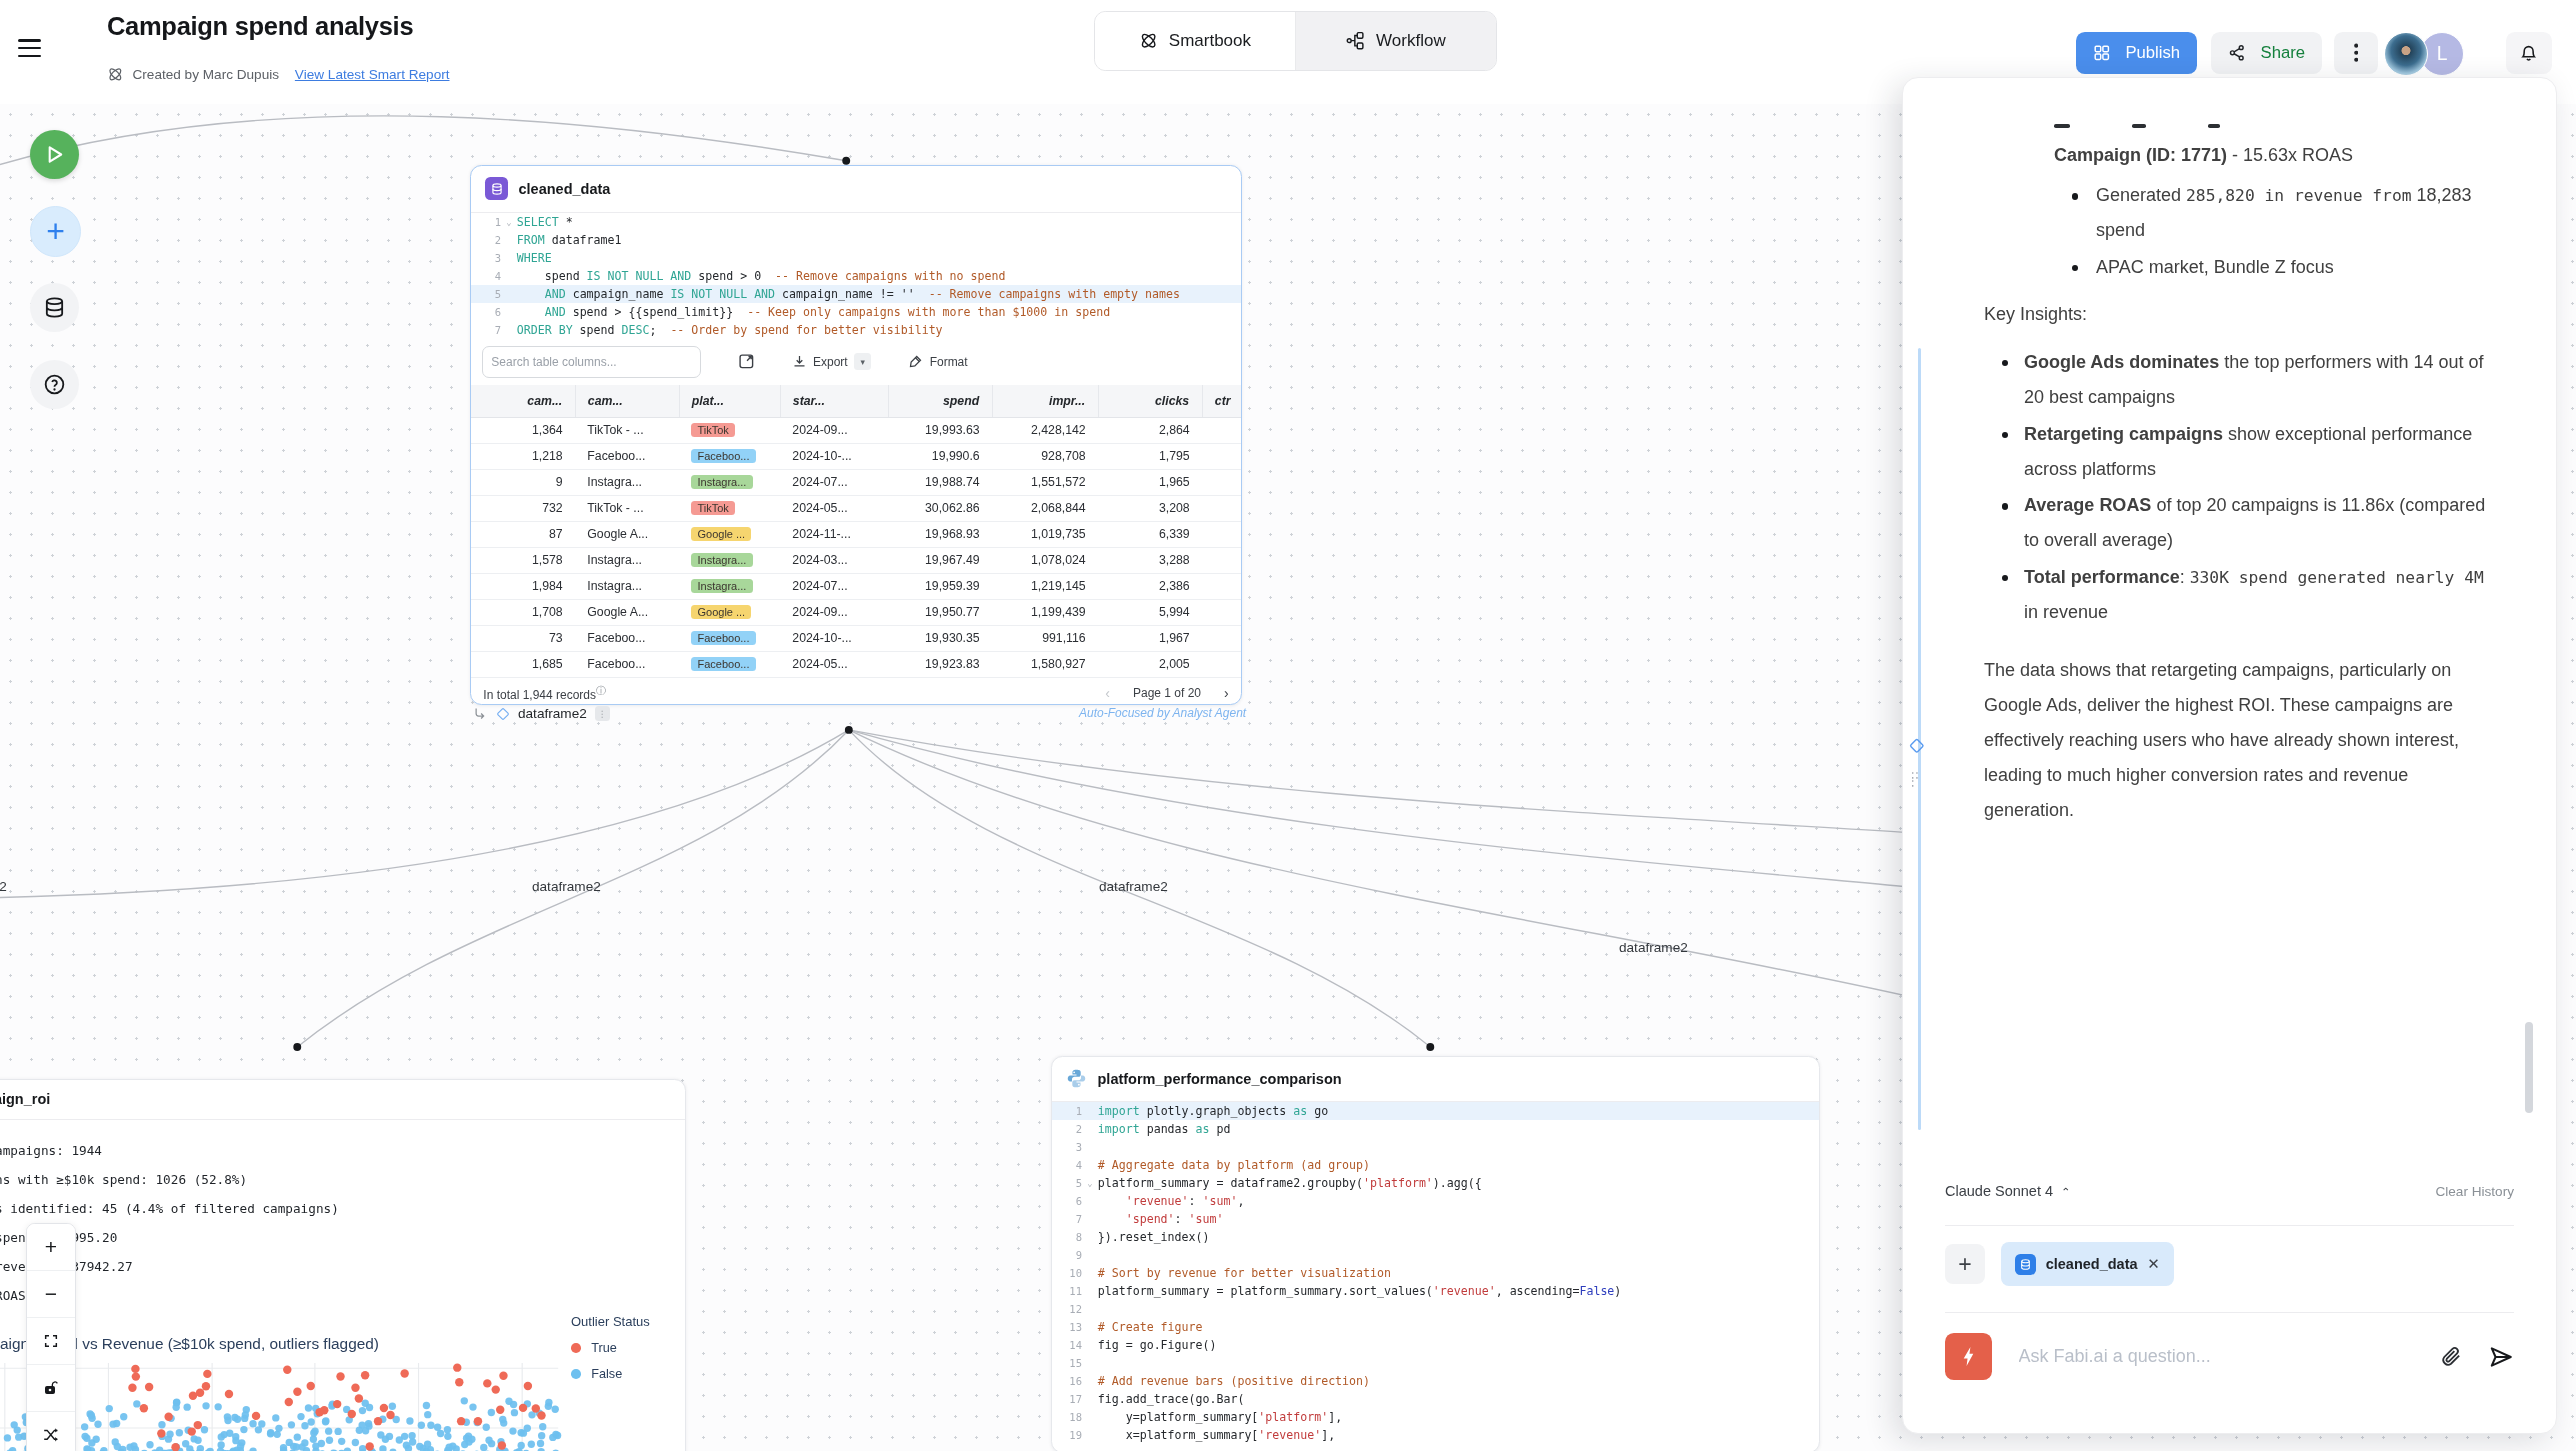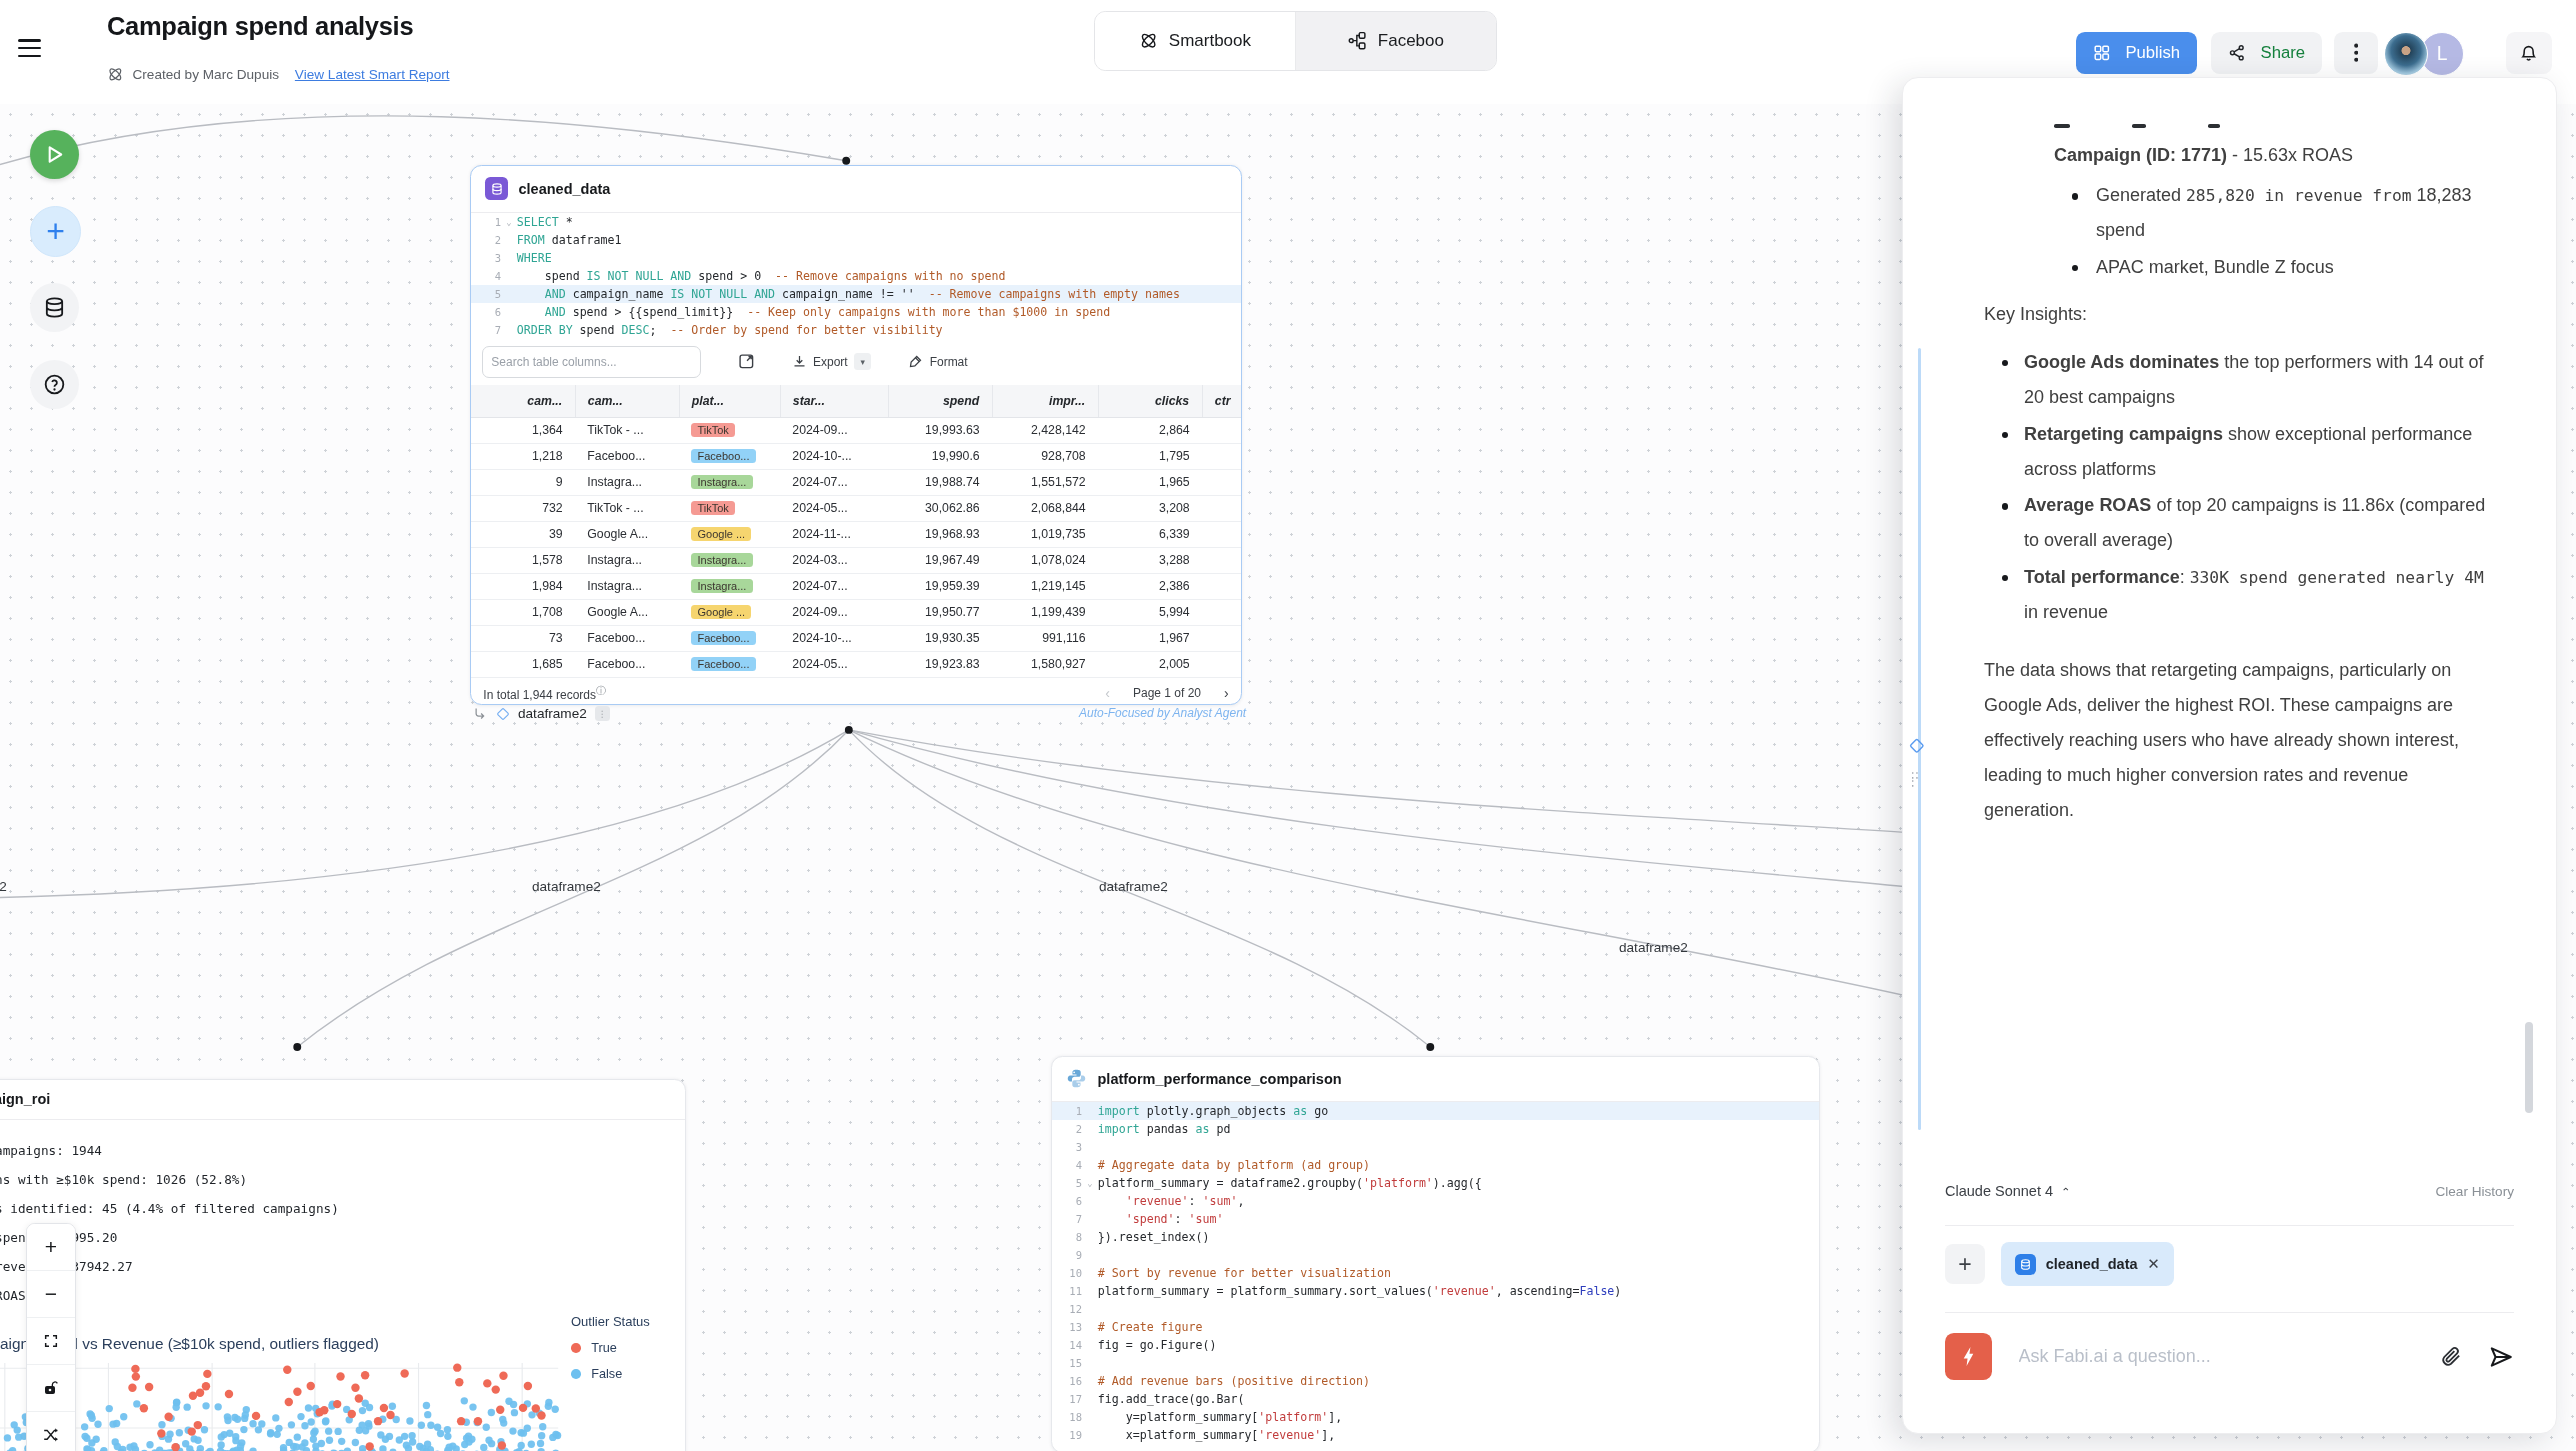--- a/index.html
+++ b/index.html
@@ -188,21 +188,21 @@
   </div>
   <div class="seg gray">
     <svg width="19.3" height="19.3" viewBox="0 0 24 24">
       <g fill="none" stroke="#17191c" stroke-width="1.8">
           <rect x="14" y="2" width="7" height="7" rx="1.5"></rect>
           <rect x="14" y="15" width="7" height="7" rx="1.5"></rect>
           <circle cx="4" cy="12" r="2.4"></circle>
           <path d="M6.5 12 H11 M11 12 V5.5 H14 M11 12 V18.5 H14"></path>
         </g>
     </svg>
-    <span>Faceboo</span>
+    <span>Workflow</span>
   </div>
 </div>
 
 <div id="btn-publish" class="abs hbtn">
   <svg width="17.6" height="17.6" viewBox="0 0 24 24">
     <g fill="none" stroke="#fff" stroke-width="2">
         <rect x="3" y="3" width="7.5" height="7.5" rx="1.5"></rect>
         <rect x="13.5" y="3" width="7.5" height="7.5" rx="1.5"></rect>
         <rect x="3" y="13.5" width="7.5" height="7.5" rx="1.5"></rect>
         <rect x="13.5" y="13.5" width="7.5" height="7.5" rx="1.5"></rect>
@@ -398,21 +398,21 @@
     <td class="num">732</td>
     <td>TikTok - ...</td>
     <td><span class="badge" style="background:#f59a93">TikTok</span></td>
     <td>2024-05...</td>
     <td class="num">30,062.86</td>
     <td class="num">2,068,844</td>
     <td class="num">3,208</td>
     <td></td>
         </tr>
         <tr>
-    <td class="num">39</td>
+    <td class="num">87</td>
     <td>Google A...</td>
     <td><span class="badge" style="background:#f6d56f">Google ...</span></td>
     <td>2024-11-...</td>
     <td class="num">19,968.93</td>
     <td class="num">1,019,735</td>
     <td class="num">6,339</td>
     <td></td>
         </tr>
         <tr>
     <td class="num">1,578</td>

